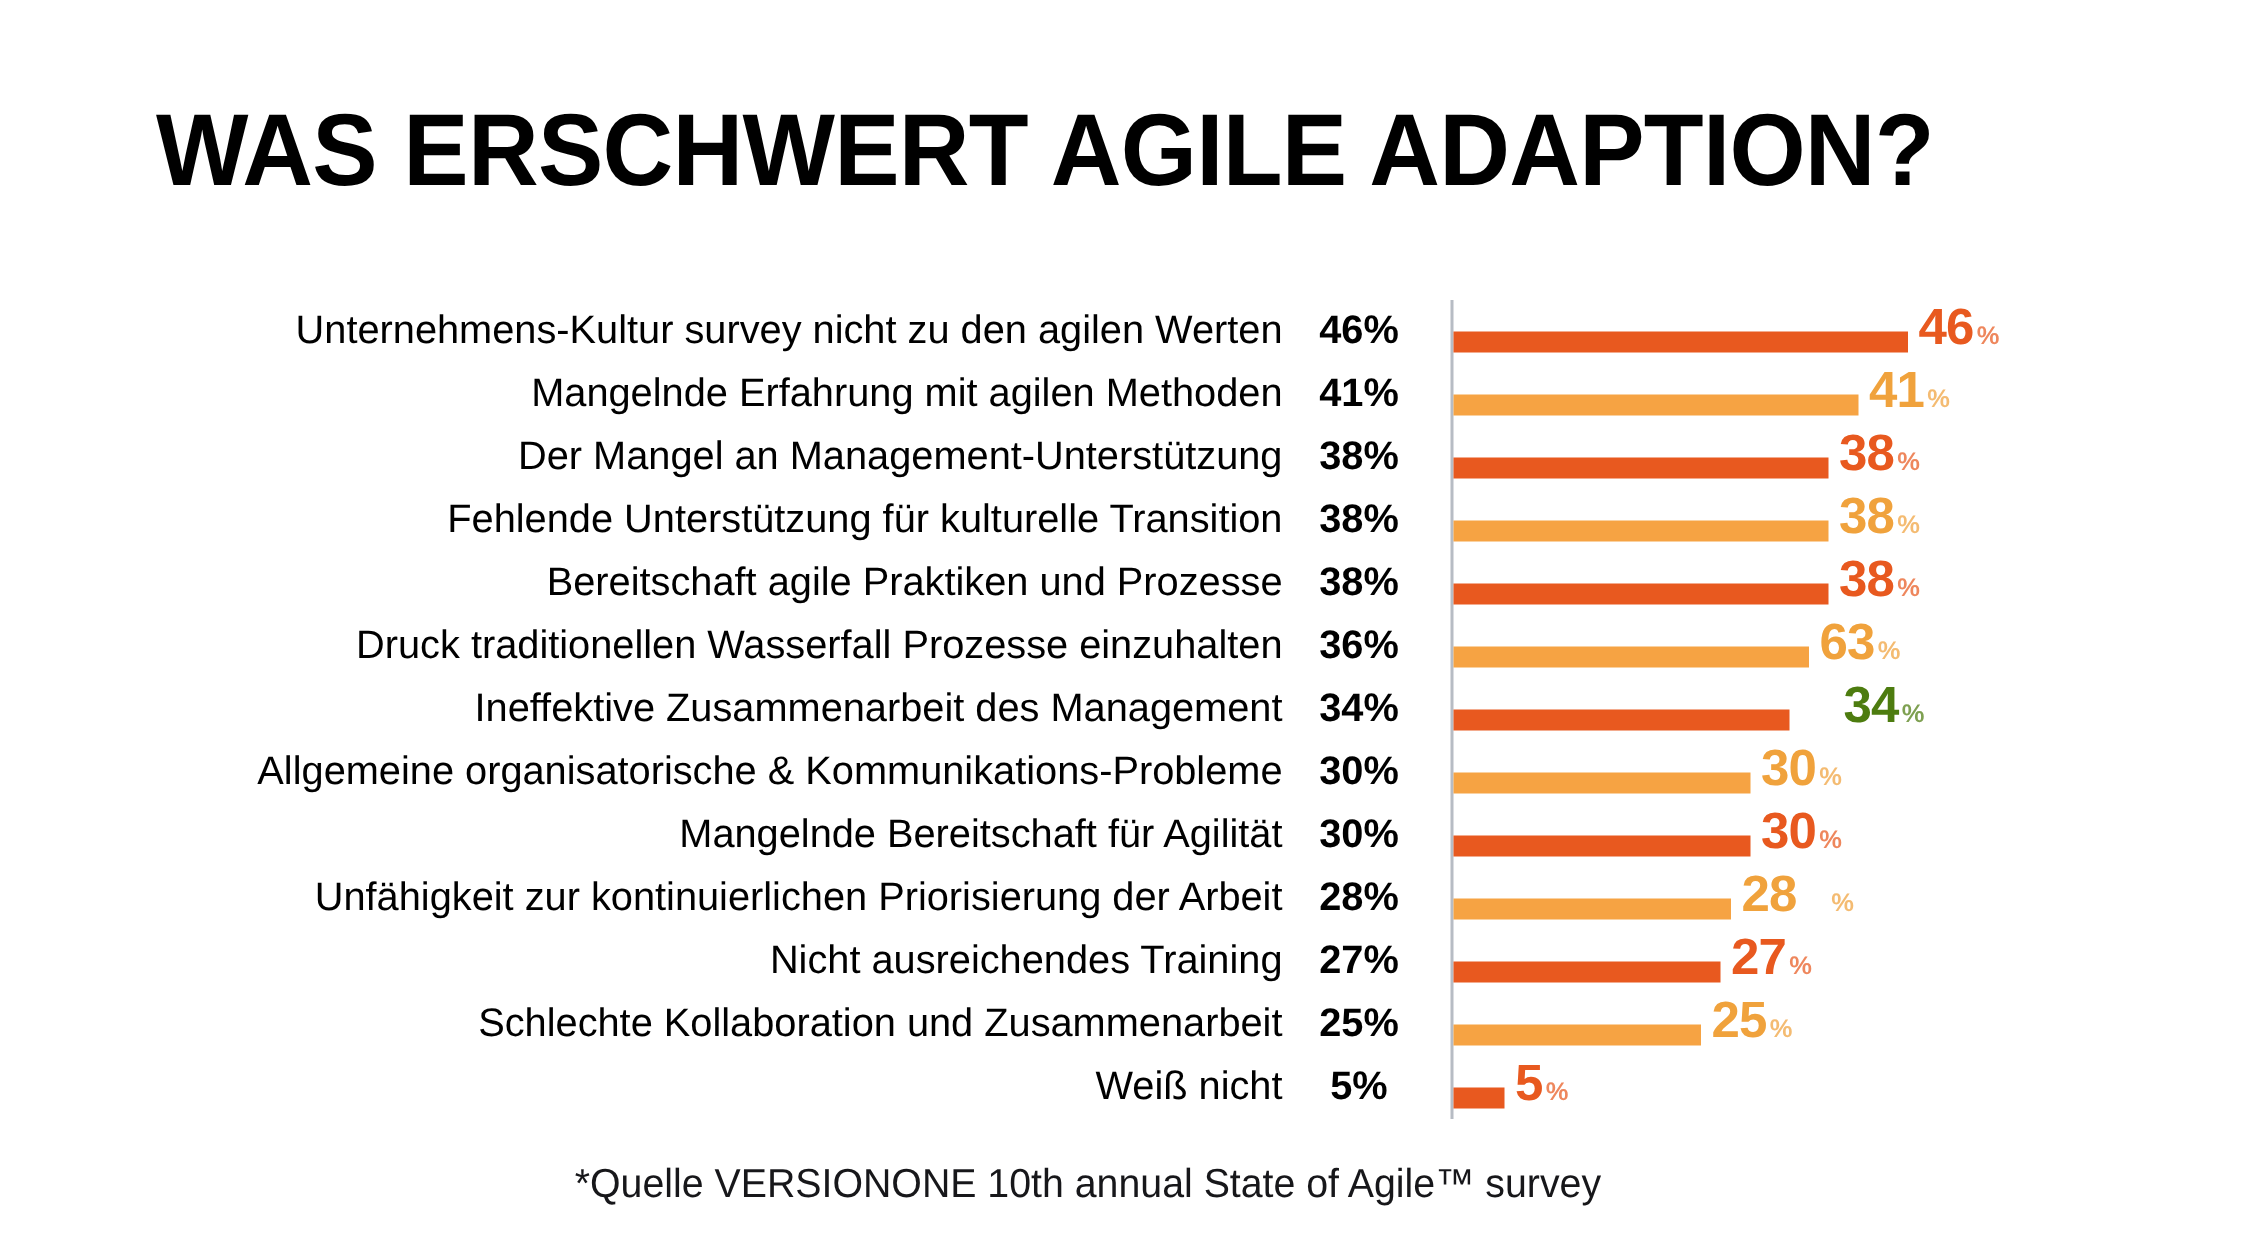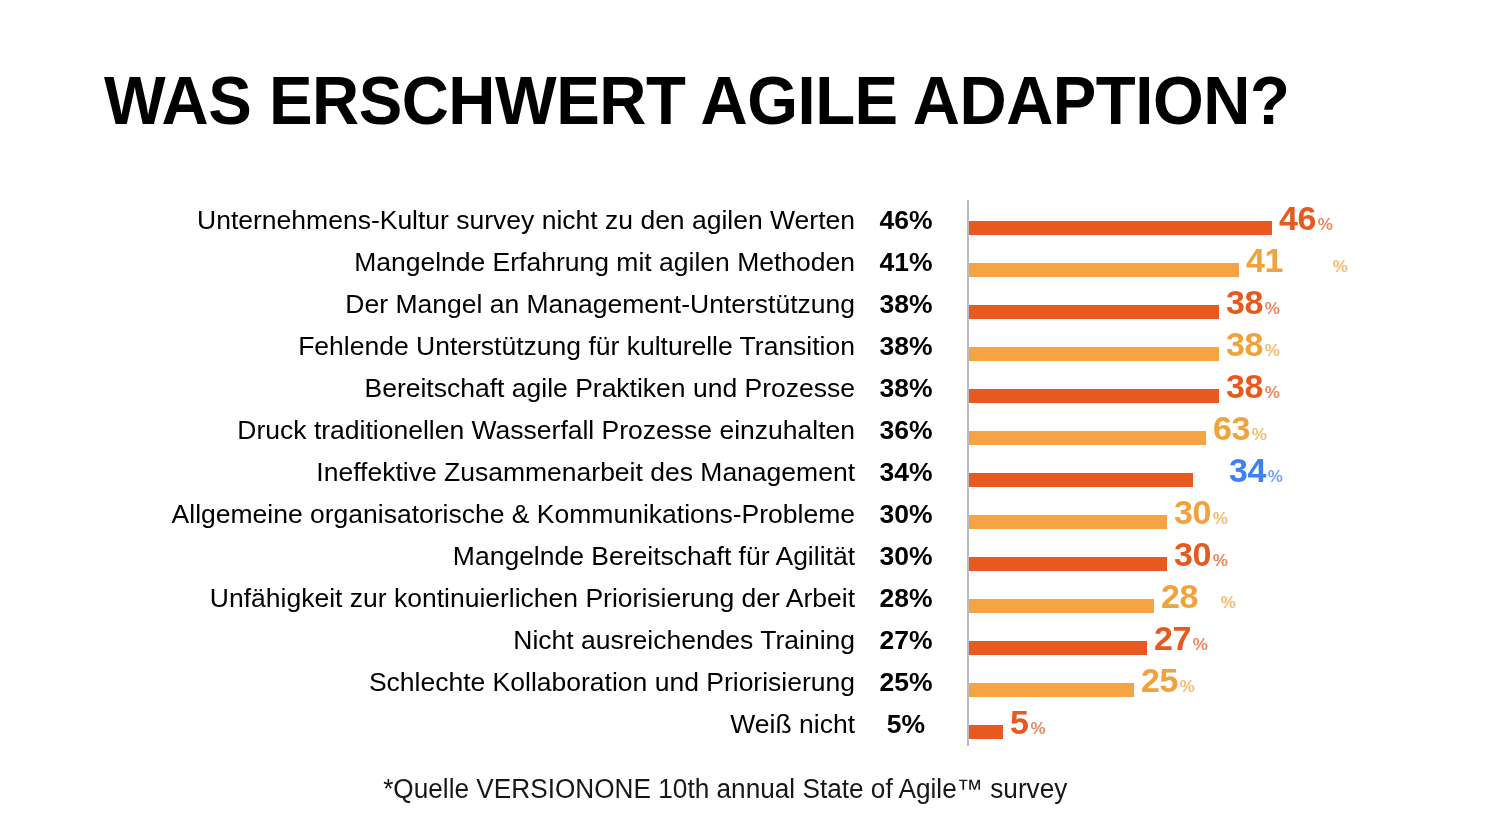--- a/index.html
+++ b/index.html
@@ -164,21 +164,21 @@
               <span>46</span>
               <span class="pct-sign">%</span>
             </div>
           </div>
         </div>
         <div class="row">
           <div class="row-label">Mangelnde Erfahrung mit agilen Methoden</div>
           <div class="row-pct">41%</div>
           <div class="bar-area">
             <div class="bar" style="width: 270px; background: rgb(246, 163, 67);"></div>
-            <div class="bar-value" style="color: rgb(240, 162, 60); gap: 48px;">
+            <div class="bar-value" style="color: rgb(240, 162, 60);">
               <span>41</span>
               <span class="pct-sign">%</span>
             </div>
           </div>
         </div>
         <div class="row">
           <div class="row-label">Der Mangel an Management-Unterstützung</div>
           <div class="row-pct">38%</div>
           <div class="bar-area">
             <div class="bar" style="width: 250px; background: rgb(232, 89, 31);"></div>
@@ -219,21 +219,21 @@
               <span>63</span>
               <span class="pct-sign">%</span>
             </div>
           </div>
         </div>
         <div class="row">
           <div class="row-label">Ineffektive Zusammenarbeit des Management</div>
           <div class="row-pct">34%</div>
           <div class="bar-area">
             <div class="bar" style="width: 224px; background: rgb(232, 89, 31);"></div>
-            <div class="bar-value" style="color: #3b82f6; margin-left: 36px;">
+            <div class="bar-value" style="color: #4d7c0f; margin-left: 36px;">
               <span>34</span>
               <span class="pct-sign">%</span>
             </div>
           </div>
         </div>
         <div class="row">
           <div class="row-label">Allgemeine organisatorische &amp; Kommunikations-Probleme</div>
           <div class="row-pct">30%</div>
           <div class="bar-area">
             <div class="bar" style="width: 198px; background: rgb(246, 163, 67);"></div>
@@ -270,21 +270,21 @@
           <div class="row-pct">27%</div>
           <div class="bar-area">
             <div class="bar" style="width: 178px; background: rgb(232, 89, 31);"></div>
             <div class="bar-value" style="color: rgb(232, 89, 31);">
               <span>27</span>
               <span class="pct-sign">%</span>
             </div>
           </div>
         </div>
         <div class="row">
-          <div class="row-label">Schlechte Kollaboration und Priorisierung</div>
+          <div class="row-label">Schlechte Kollaboration und Zusammenarbeit</div>
           <div class="row-pct">25%</div>
           <div class="bar-area">
             <div class="bar" style="width: 165px; background: rgb(246, 163, 67);"></div>
             <div class="bar-value" style="color: rgb(240, 162, 60);">
               <span>25</span>
               <span class="pct-sign">%</span>
             </div>
           </div>
         </div>
         <div class="row">

